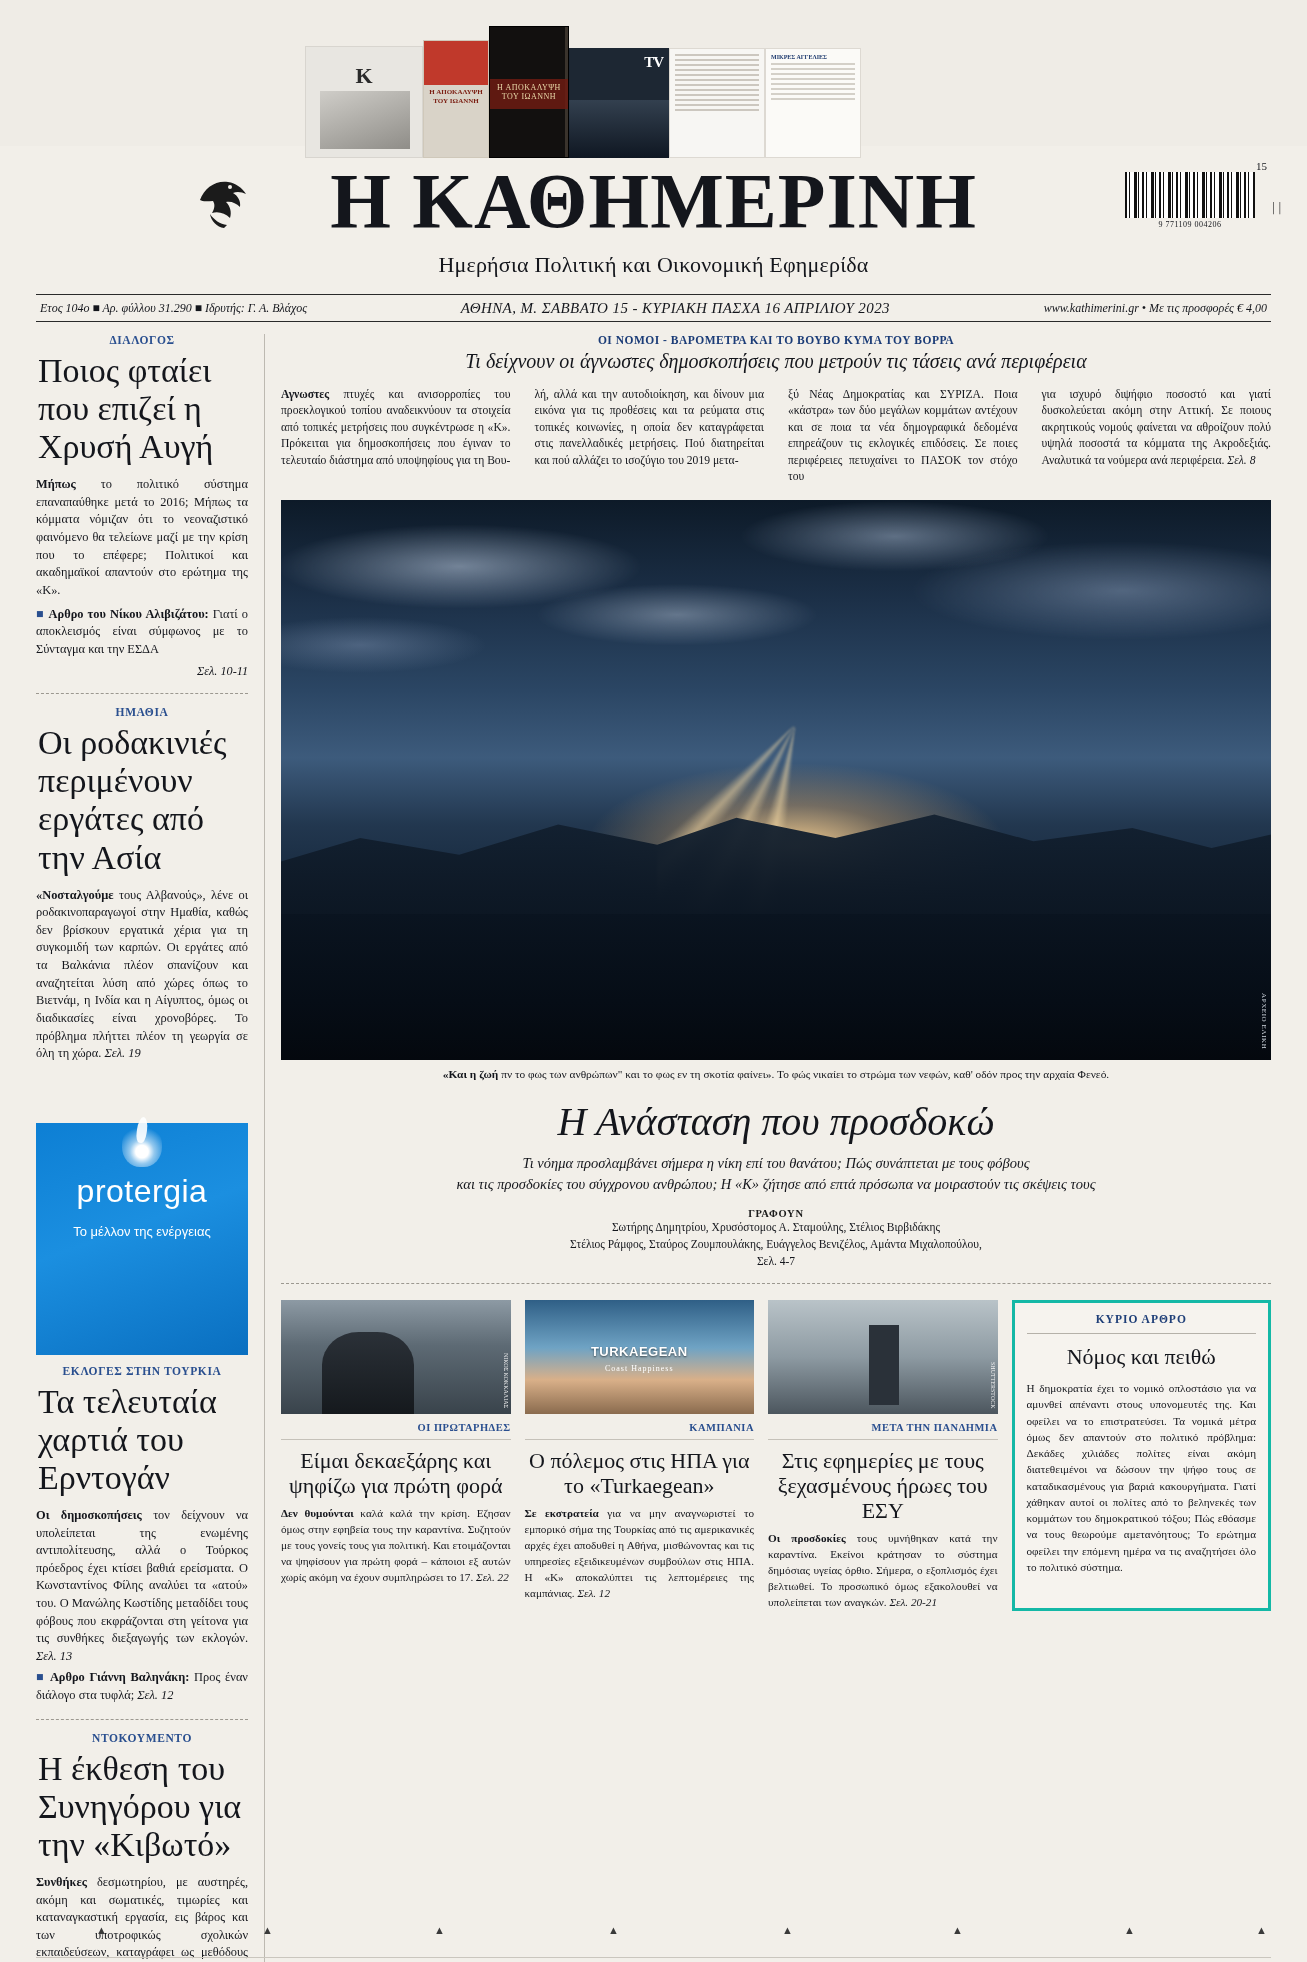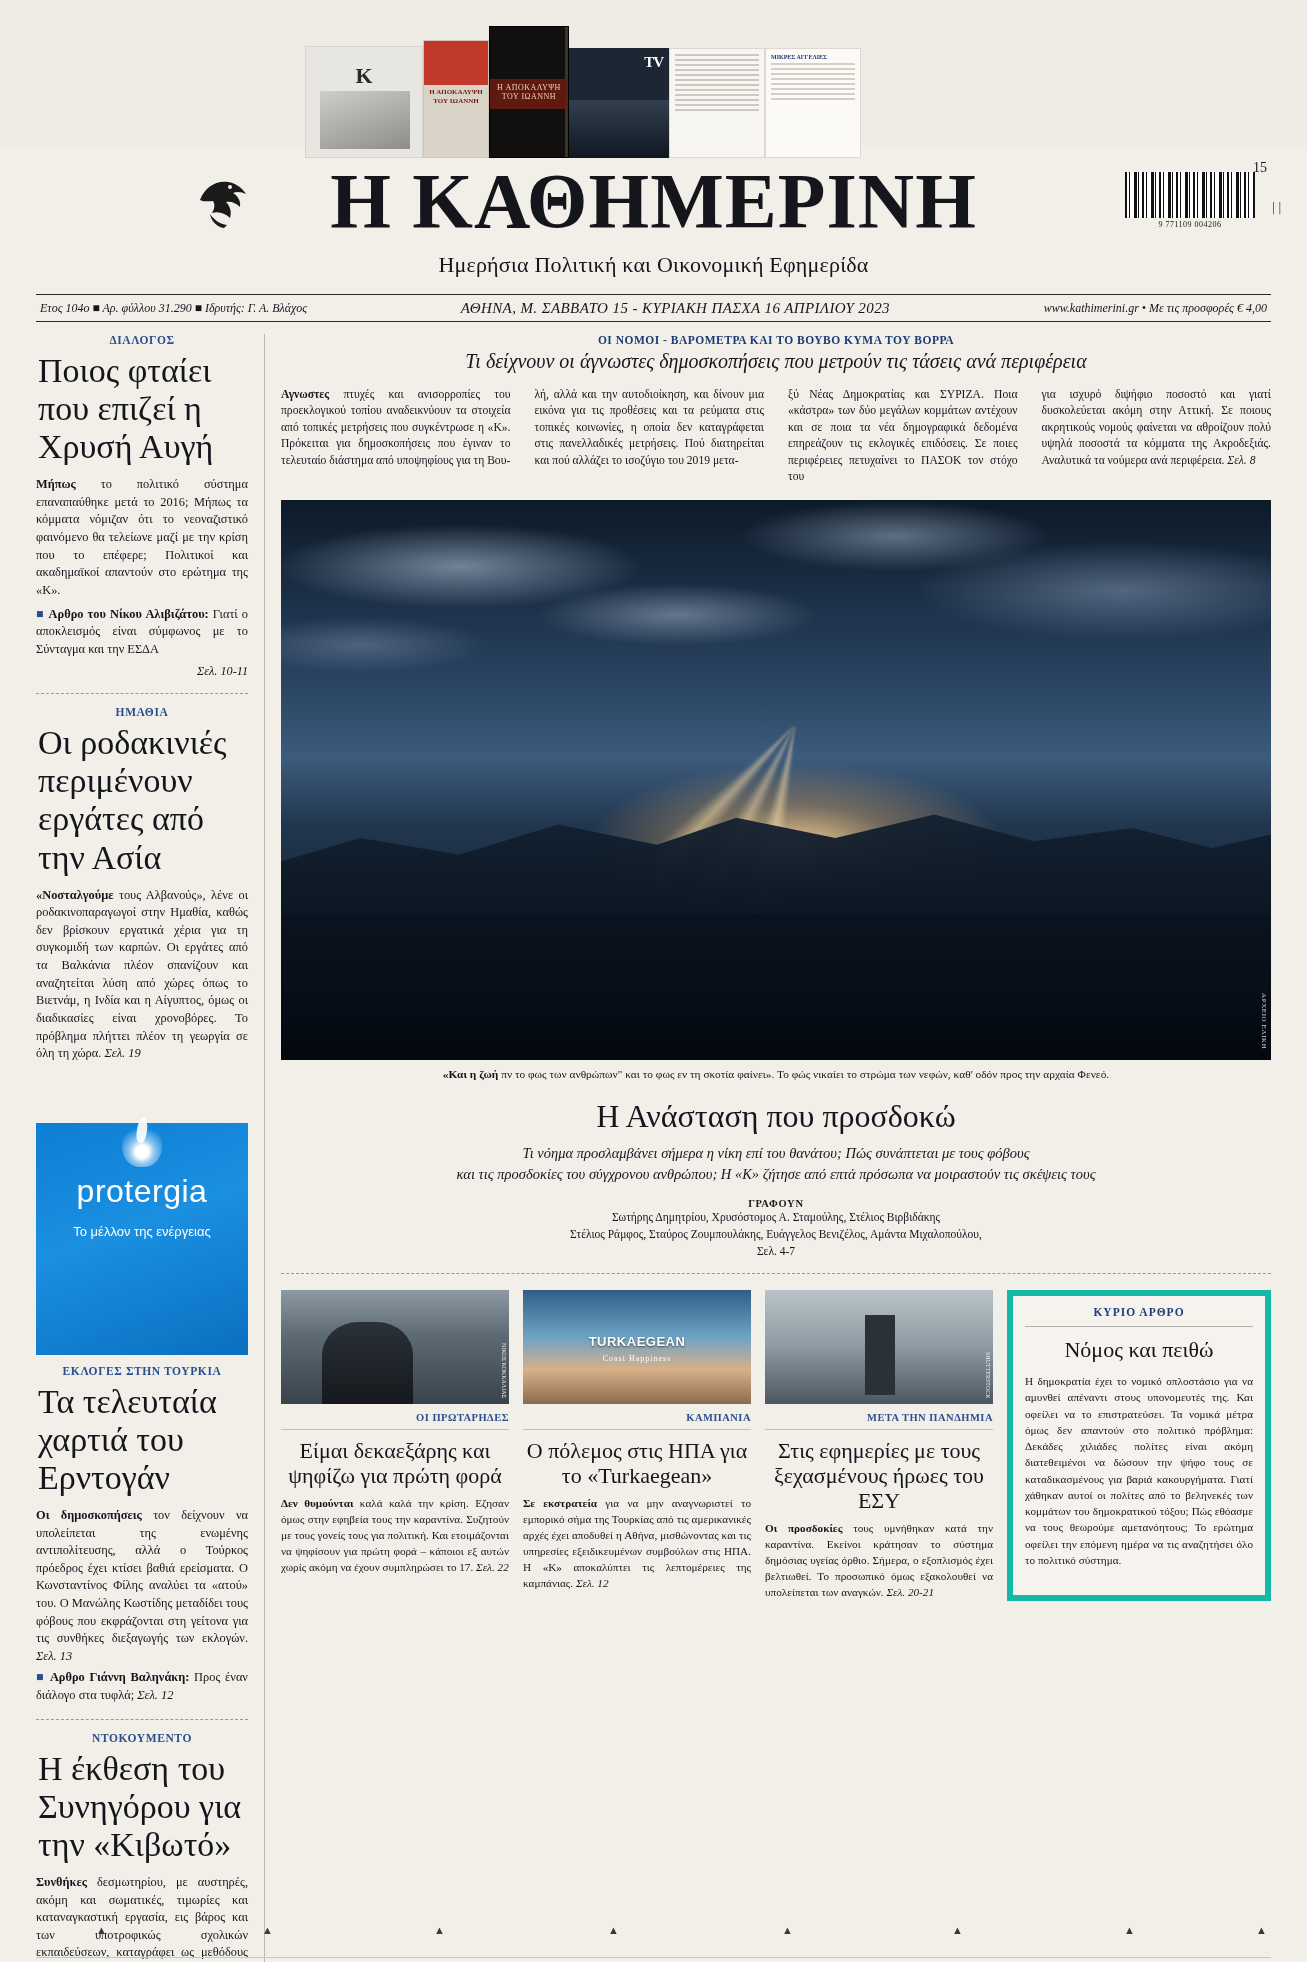--- a/index.html
+++ b/index.html
@@ -55,21 +55,21 @@
     line-height: 1; margin: 10px 0 0 0;
   }
   .tagline { font-size: 22px; margin-top: 12px; letter-spacing: .2px; }
   .barcode {
     position:absolute; right: 52px; top: 26px; width: 130px; height: 64px;
   }
   .barcode .bars { height: 46px; width:100%; background: repeating-linear-gradient(90deg,
       #111 0 2px, #fff 2px 4px, #111 4px 5px, #fff 5px 9px, #111 9px 12px, #fff 12px 13px,
       #111 13px 14px, #fff 14px 17px); }
   .barcode .num { font-size: 8px; letter-spacing:.5px; margin-top:2px; }
-  .barcode .issue { position:absolute; right: -12px; top: -12px; font-size: 14px; }
+  .barcode .issue { position:absolute; right: -12px; top: -12px; font-size: 11px; }
   .barcode .rt { position:absolute; right:-28px; top: 30px; font-size: 11px; color:#222; }
 
   
   .infobar {
     margin: 16px 36px 0 36px;
     border-top: 1px solid #2a2a2a;
     border-bottom: 1px solid #2a2a2a;
     padding: 5px 4px 4px 4px;
     display:flex; align-items:center; justify-content:space-between;
     font-size: 12.5px; font-style: italic;
@@ -187,21 +187,21 @@
     position:absolute; right: 3px; bottom: 10px; writing-mode: vertical-rl;
     font-size: 7px; color:#cfd6de; letter-spacing: .6px;
   }
   .photo-cap {
     text-align:center; font-size: 11.4px; margin-top: 8px;
   }
   .photo-cap b { font-weight: bold; }
 
   
   .sec-head {
-    text-align:center; font-size: 32px; margin: 18px 0 8px 0; font-weight:normal;
+    text-align:center; font-size: 40px; margin: 18px 0 8px 0; font-weight:normal;font-style:italic;
   }
   .sec-dek {
     text-align:center; font-size: 14.5px; font-style: italic; line-height:1.5;
   }
   .byline-title { text-align:center; font-size: 10.5px; font-weight:bold; letter-spacing:.8px; margin-top: 12px; color:#1b1b1b;}
   .byline { text-align:center; font-size: 11.5px; line-height:1.45; }
 
   
   .teasers { display:flex; gap: 14px; margin-top: 16px; }
   .teaser { flex: 1 1 0; }
@@ -215,21 +215,21 @@
   .t3:after{content:"";position:absolute;left:44%;top:22%;width:13%;height:70%;background:#2a3139;}
   .t-credit { position:absolute; right:2px; bottom:6px; writing-mode: vertical-rl; font-size:6px; color:#f0f0f0; }
   .t-kicker { text-align:right; font-size: 10.5px; font-weight:bold; color:#2a4f8f; letter-spacing:.5px; margin: 8px 0 4px; }
   .t-head { text-align:center; font-size: 22px; line-height:1.14; margin-bottom: 8px; }
   .t-body { font-size: 11.2px; line-height: 1.42; text-align: justify; }
   .t-body b { font-weight:bold; }
   .t-sep { border:0; border-top:1px solid #c5c1b9; margin: 6px 0 8px; }
 
   
   .editorial {
-    flex: 1 1 0; border: 6px solid #14b8a6; padding: 10px 12px 12px 12px; background: #f6f3ee;
+    flex: 1 1 0; border: 3px solid #14b8a6; padding: 10px 12px 12px 12px; background: #f6f3ee;
   }
   .ed-title { text-align:center; font-size: 11.5px; font-weight:bold; letter-spacing:1px; color:#1f3f78; }
   .ed-rule { border:0; border-top:1px solid #b5b1a9; margin: 8px 0 10px; }
   .ed-head { text-align:center; font-size: 22px; margin-bottom: 10px; }
   .ed-body { font-size: 11.2px; line-height: 1.45; text-align: justify; }
 
   
   .regmarks { position:absolute; left:0; right:0; bottom: 12px; height: 30px; }
   .reg { position:absolute; width: 10px; height: 14px; }
   .reg:before { content:"▲"; font-size: 11px; color:#3a3a3a; }

